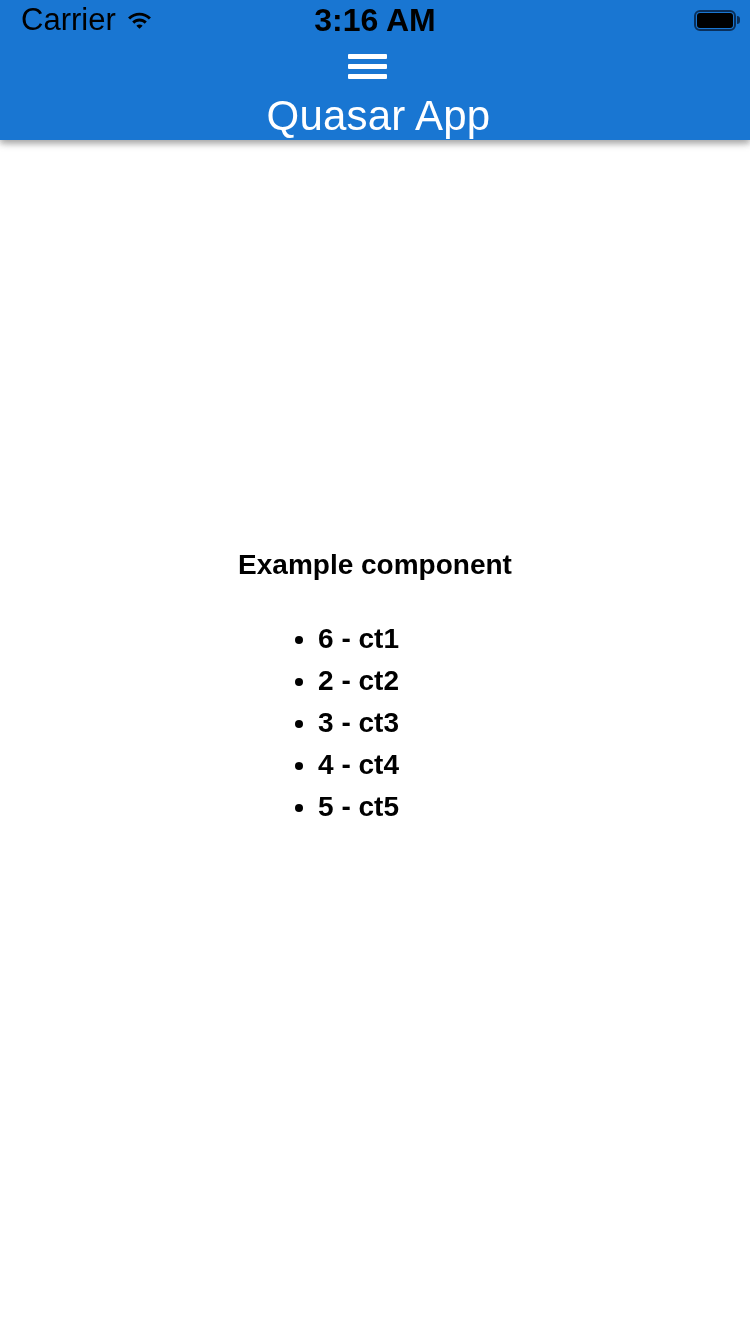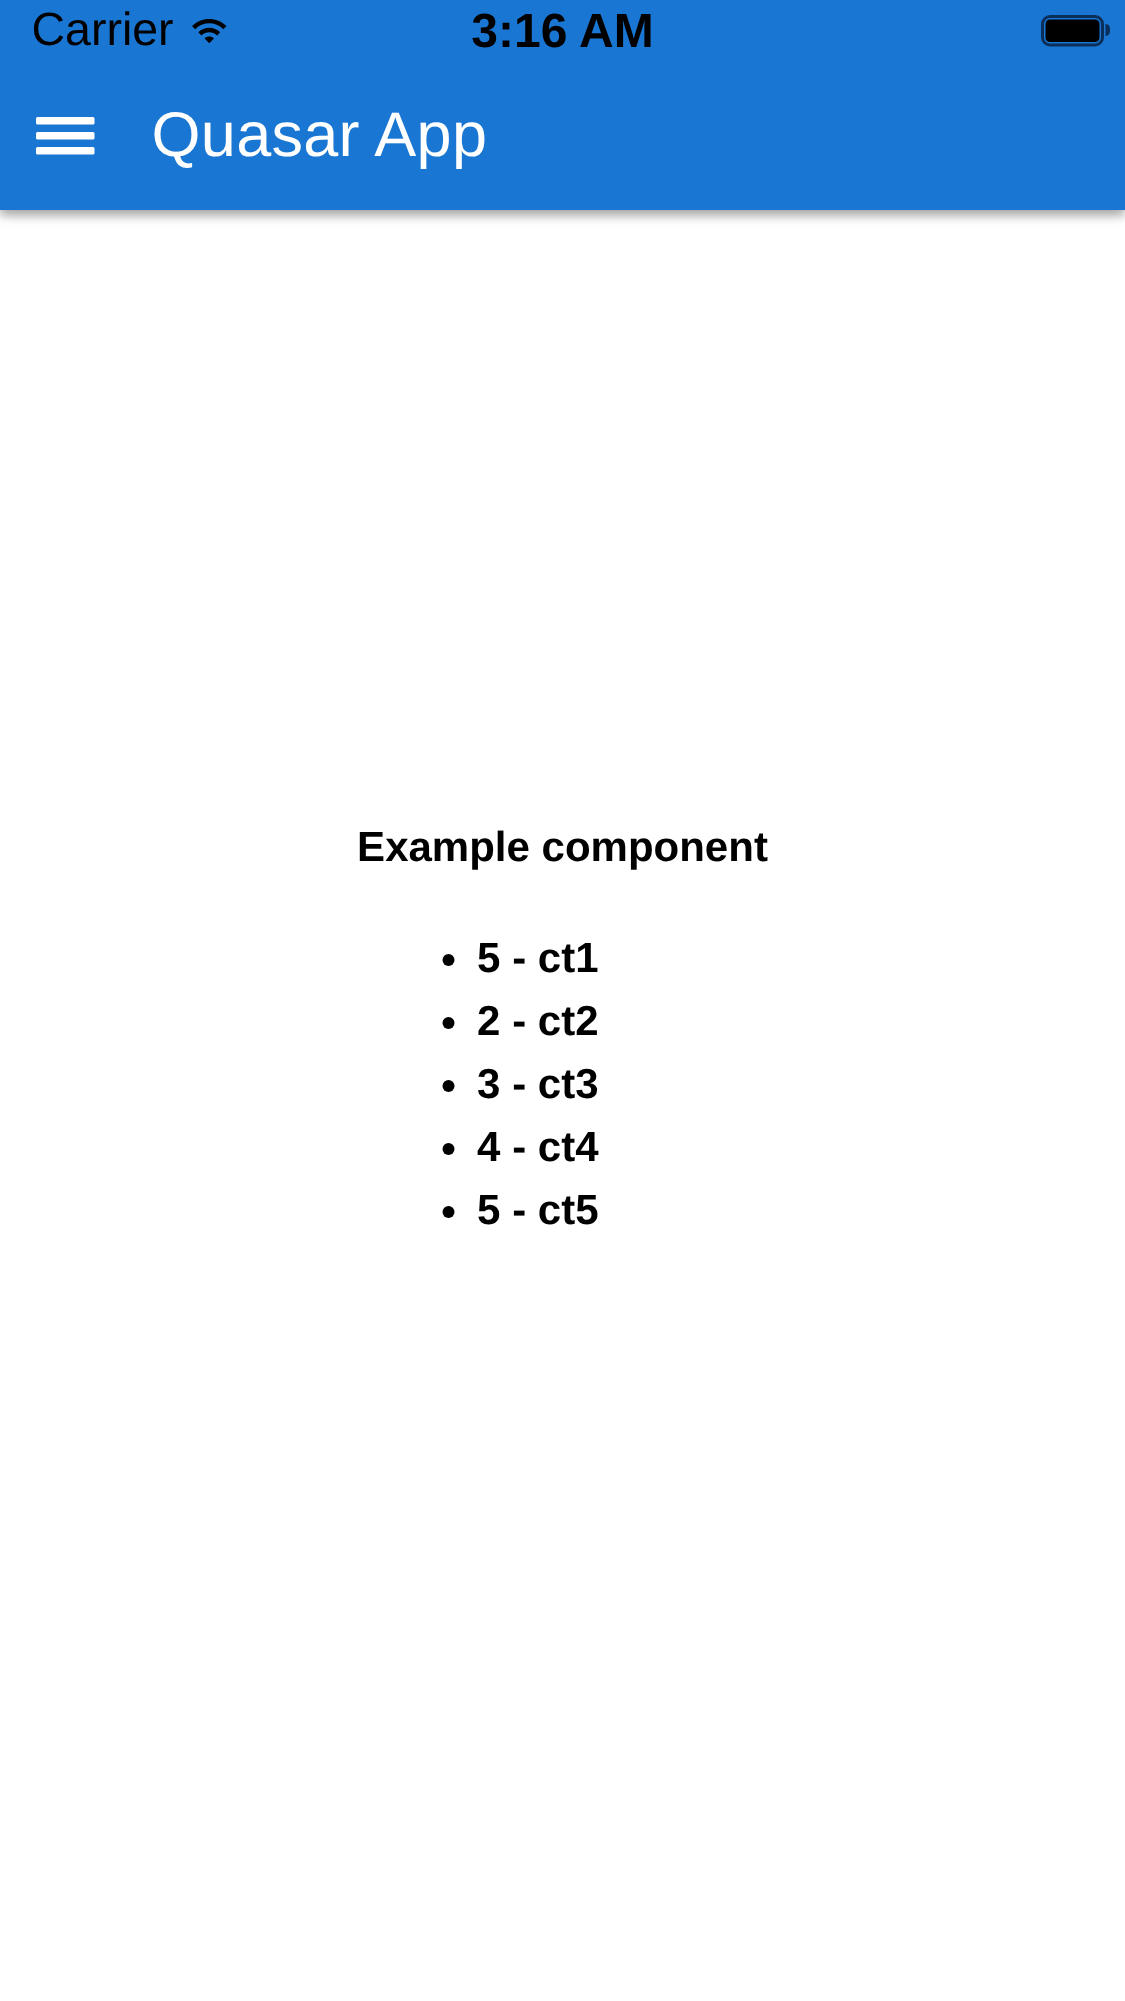--- a/index.html
+++ b/index.html
@@ -80,20 +80,21 @@
     background: rgba(0,0,10,0.6);
     border-radius: 0 3px 3px 0;
   }
 
   .toolbar {
     height: 100px;
     display: flex;
     align-items: center;
     padding: 0 24px 0 8px;
     color: #ffffff;
+    flex-direction: column;
   }
   .menu-button {
     width: 70px;
     height: 70px;
     border: none;
     background: transparent;
     display: flex;
     align-items: center;
     justify-content: center;
     cursor: pointer;
@@ -196,21 +197,21 @@
       </button>
       <div class="toolbar-title">Quasar App</div>
     </div>
 
   </header>
 
   <main class="page">
     <div class="example-component">
       <p>Example component</p>
       <ul class="todo-list">
-        <li>5 - ct1</li>
+        <li>6 - ct1</li>
         <li>2 - ct2</li>
         <li>3 - ct3</li>
         <li>4 - ct4</li>
         <li>5 - ct5</li>
       </ul>
     </div>
   </main>
 
 </div>
 

